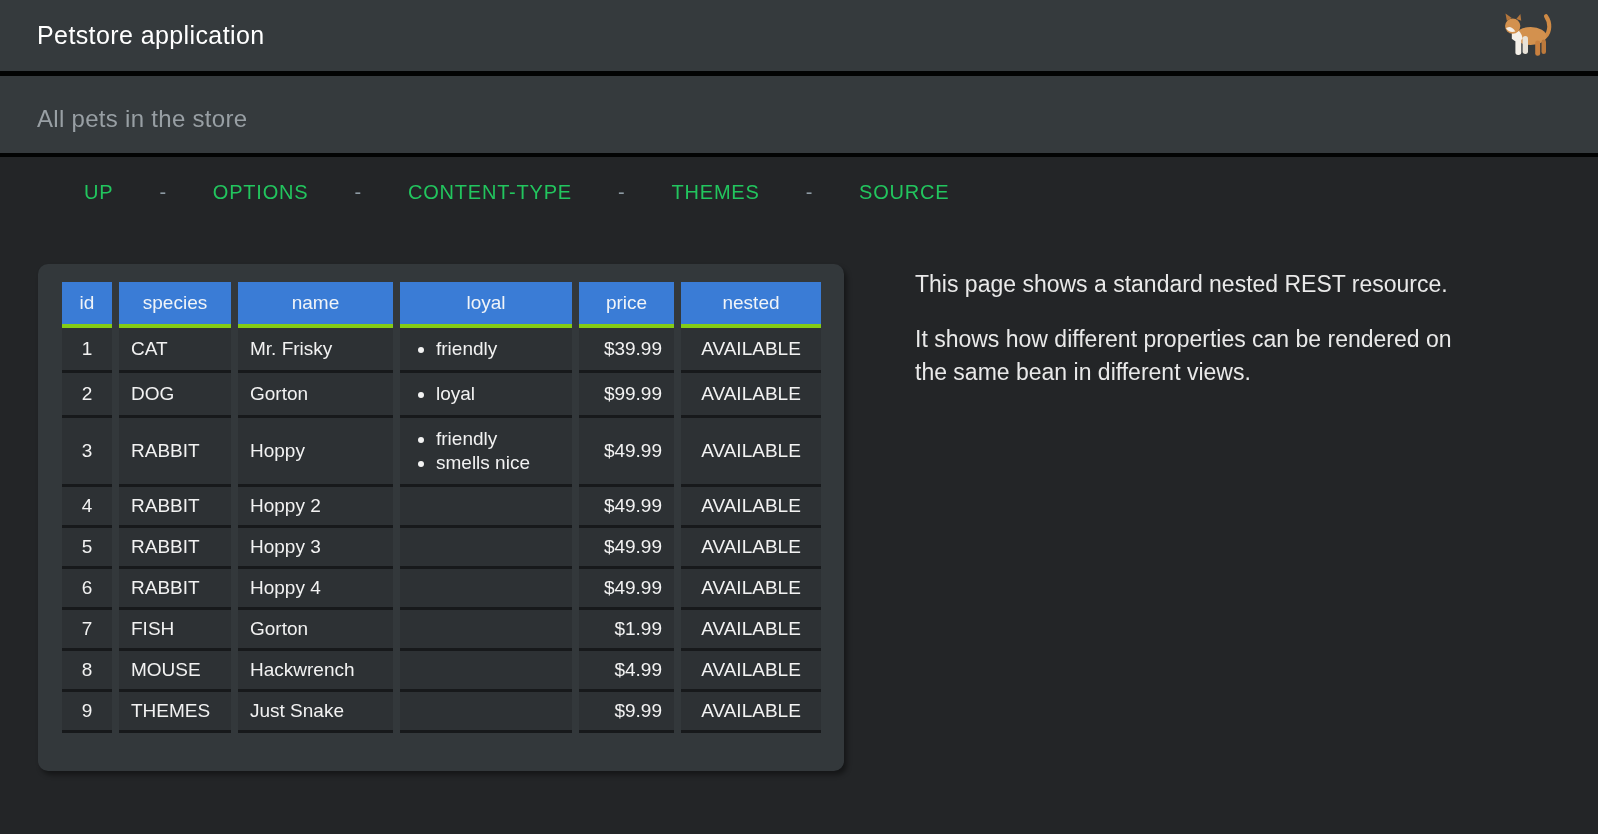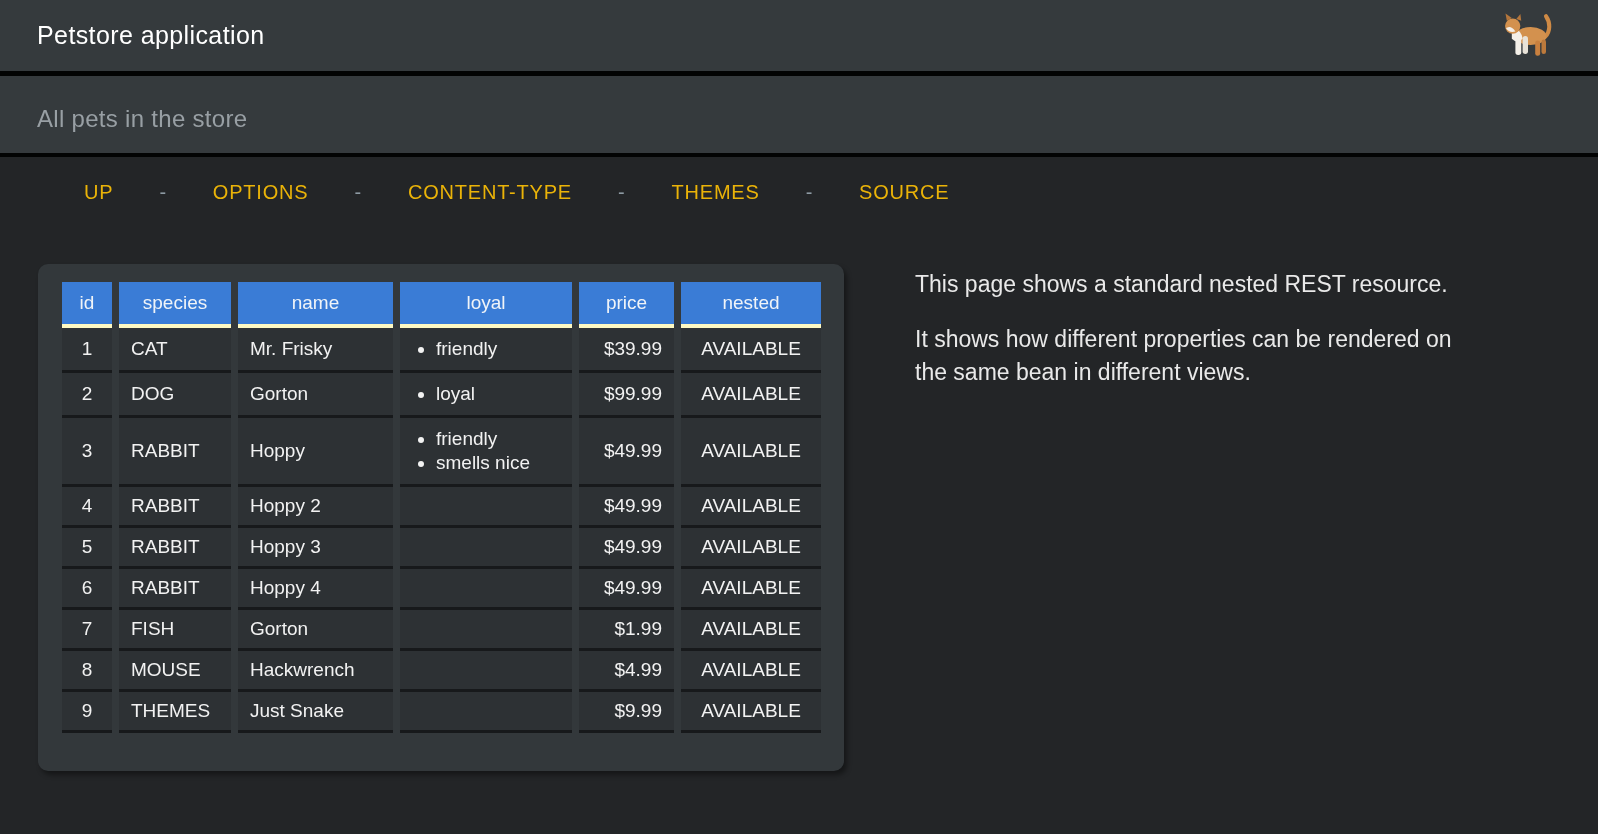--- a/index.html
+++ b/index.html
@@ -19,21 +19,21 @@
   .page-subtitle { color:#989fa4; font-size:24px; letter-spacing:.3px; font-weight:400;margin-top:8px; }
   .cat-wrap { width:56px; height:52px; display:flex; align-items:center; justify-content:center; }
 
   
   .nav {
     display:flex; align-items:center; gap:46px;
     padding:24px 0 0 84px;
     font-size:20px; letter-spacing:.8px;
     color:#9aa8b2;
   }
-  .nav a { color:#eab308; text-decoration:none; cursor:pointer; }
+  .nav a { color:#22c55e; text-decoration:none; cursor:pointer; }
   .nav .sep { color:#8d9aa3; }
 
   
   .main { display:flex; align-items:flex-start; margin:60px 0 0 38px; }
 
   
   .panel {
     background:#33383b;
     border-radius:10px;
     padding:18px 16px 38px 17px;
@@ -45,21 +45,21 @@
     table-layout:fixed;
   }
   table.pets th, table.pets td { box-sizing:border-box; }
   table.pets th {
     background:#3a7cd6;
     color:#f0f4f8;
     font-weight:400;
     font-size:19px;
     padding:10px 8px;
     text-align:center;
-    border-bottom:4px solid #fef9c3;
+    border-bottom:4px solid #84cc16;
   }
   table.pets td {
     background:#2d3134;
     color:#f2f2f2;
     font-size:19px;
     padding:8px 12px;
     border-bottom:3px solid #17191b;
     vertical-align:middle;
   }
   td.c-id { color:#5d8cad; text-align:center; padding:8px 4px; }

